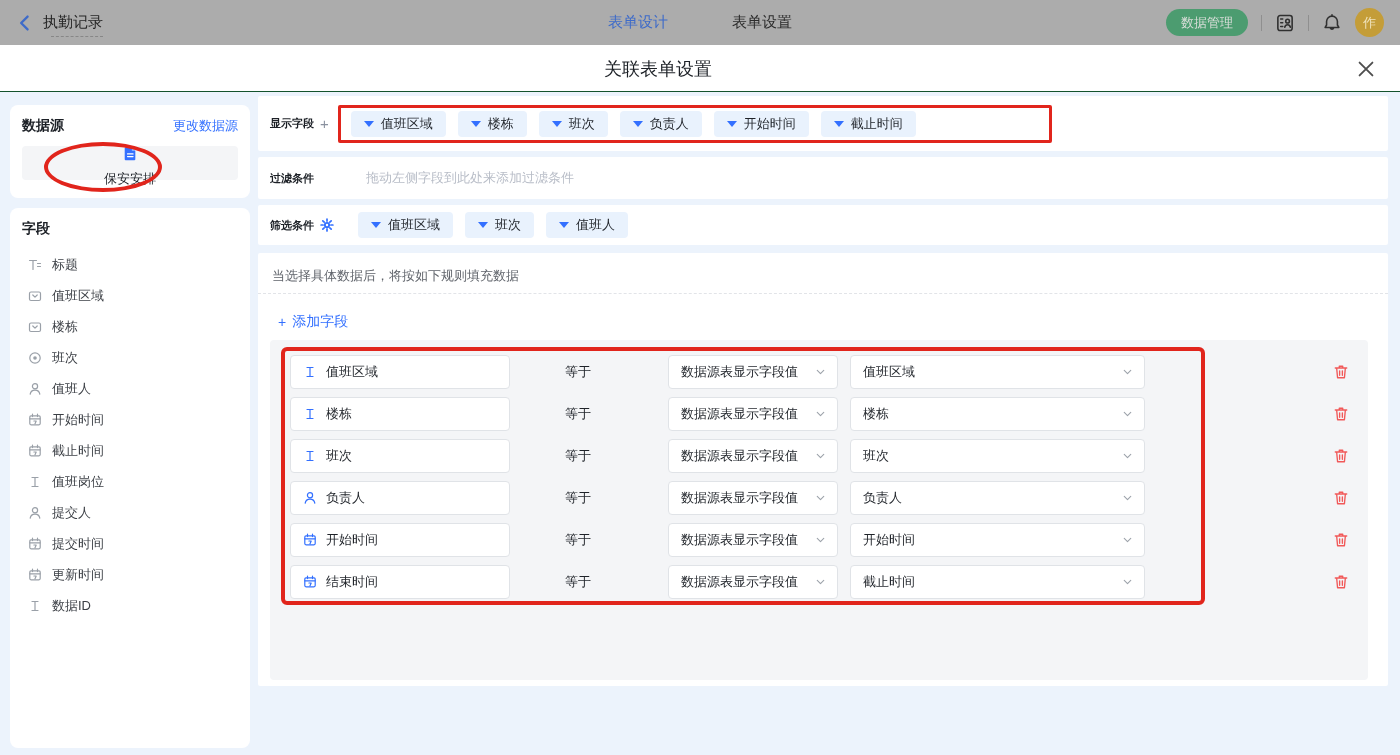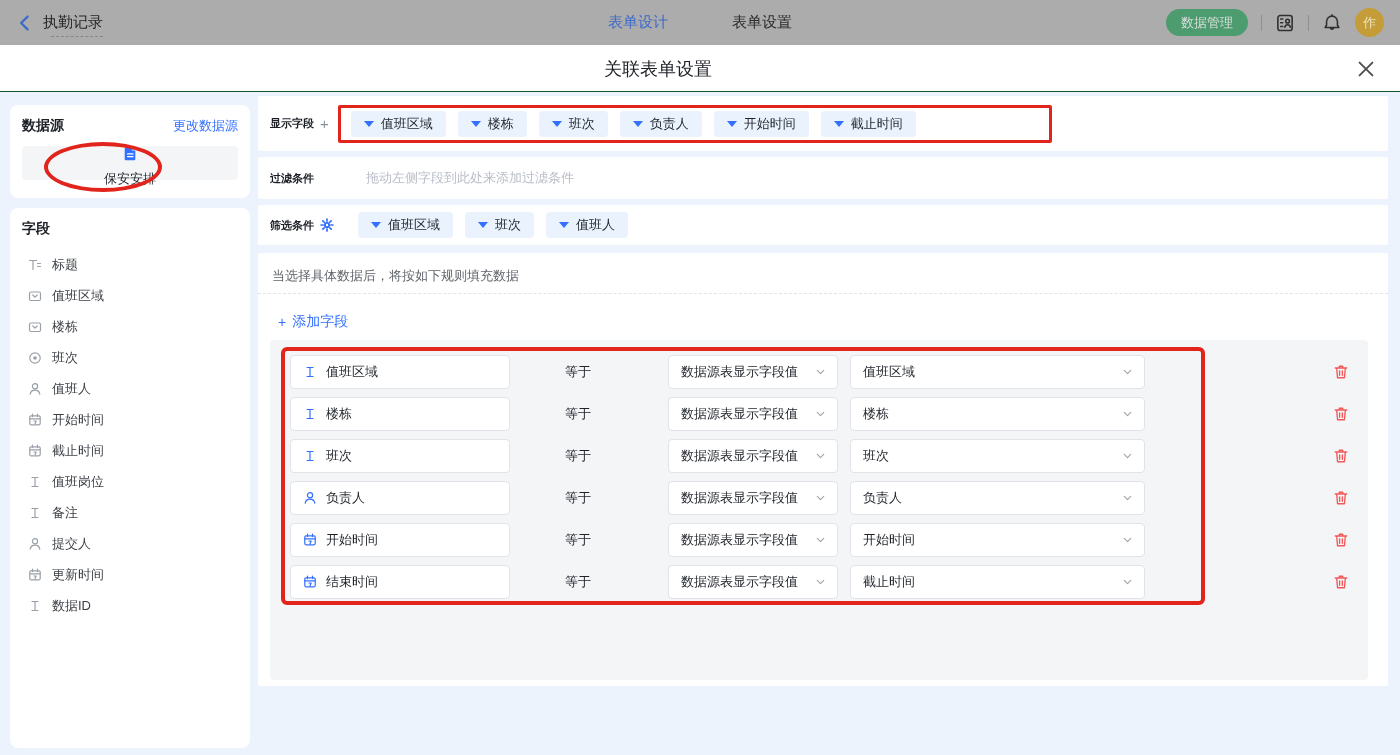--- a/index.html
+++ b/index.html
@@ -230,39 +230,40 @@
 
         <div class="fl-item">
           <span class="ic">
             <svg viewBox="0 0 14 14" fill="none" stroke="currentColor" stroke-width="1.2" stroke-linecap="round" stroke-linejoin="round">
               <path d="M4 2.5h6M4 11.5h6M7 2.5v9"></path>
             </svg>
           </span>
           <span>值班岗位</span>
         </div>
 
-        <div class="fl-item">
-          <span class="ic">
-            <svg viewBox="0 0 14 14" fill="none" stroke="currentColor" stroke-width="1.2" stroke-linecap="round" stroke-linejoin="round">
-              <path d="M4 2.5h6M4 11.5h6M7 2.5v9"></path>
-            </svg>
-          </span>
-          <span>备注</span>
-        </div>
 
         <div class="fl-item">
           <span class="ic">
             <svg viewBox="0 0 14 14" fill="none" stroke="currentColor" stroke-width="1.2" stroke-linecap="round" stroke-linejoin="round">
               <circle cx="7" cy="4.2" r="2.6"></circle>
               <path d="M2.2 12.2c.5-2.8 2.4-4 4.8-4s4.3 1.2 4.8 4"></path>
             </svg>
           </span>
           <span>提交人</span>
         </div>
 
+        <div class="fl-item">
+          <span class="ic">
+            <svg viewBox="0 0 14 14" fill="none" stroke="currentColor" stroke-width="1.2" stroke-linecap="round" stroke-linejoin="round">
+              <rect x="1.8" y="2.8" width="10.4" height="9" rx="1.2"></rect>
+              <path d="M1.8 5.8h10.4M4.5 1.2v2.4M9.5 1.2v2.4M5.9 8h2.3L7 10.8"></path>
+            </svg>
+          </span>
+          <span>提交时间</span>
+        </div>
 
         <div class="fl-item">
           <span class="ic">
             <svg viewBox="0 0 14 14" fill="none" stroke="currentColor" stroke-width="1.2" stroke-linecap="round" stroke-linejoin="round">
               <rect x="1.8" y="2.8" width="10.4" height="9" rx="1.2"></rect>
               <path d="M1.8 5.8h10.4M4.5 1.2v2.4M9.5 1.2v2.4M5.9 8h2.3L7 10.8"></path>
             </svg>
           </span>
           <span>更新时间</span>
         </div>

